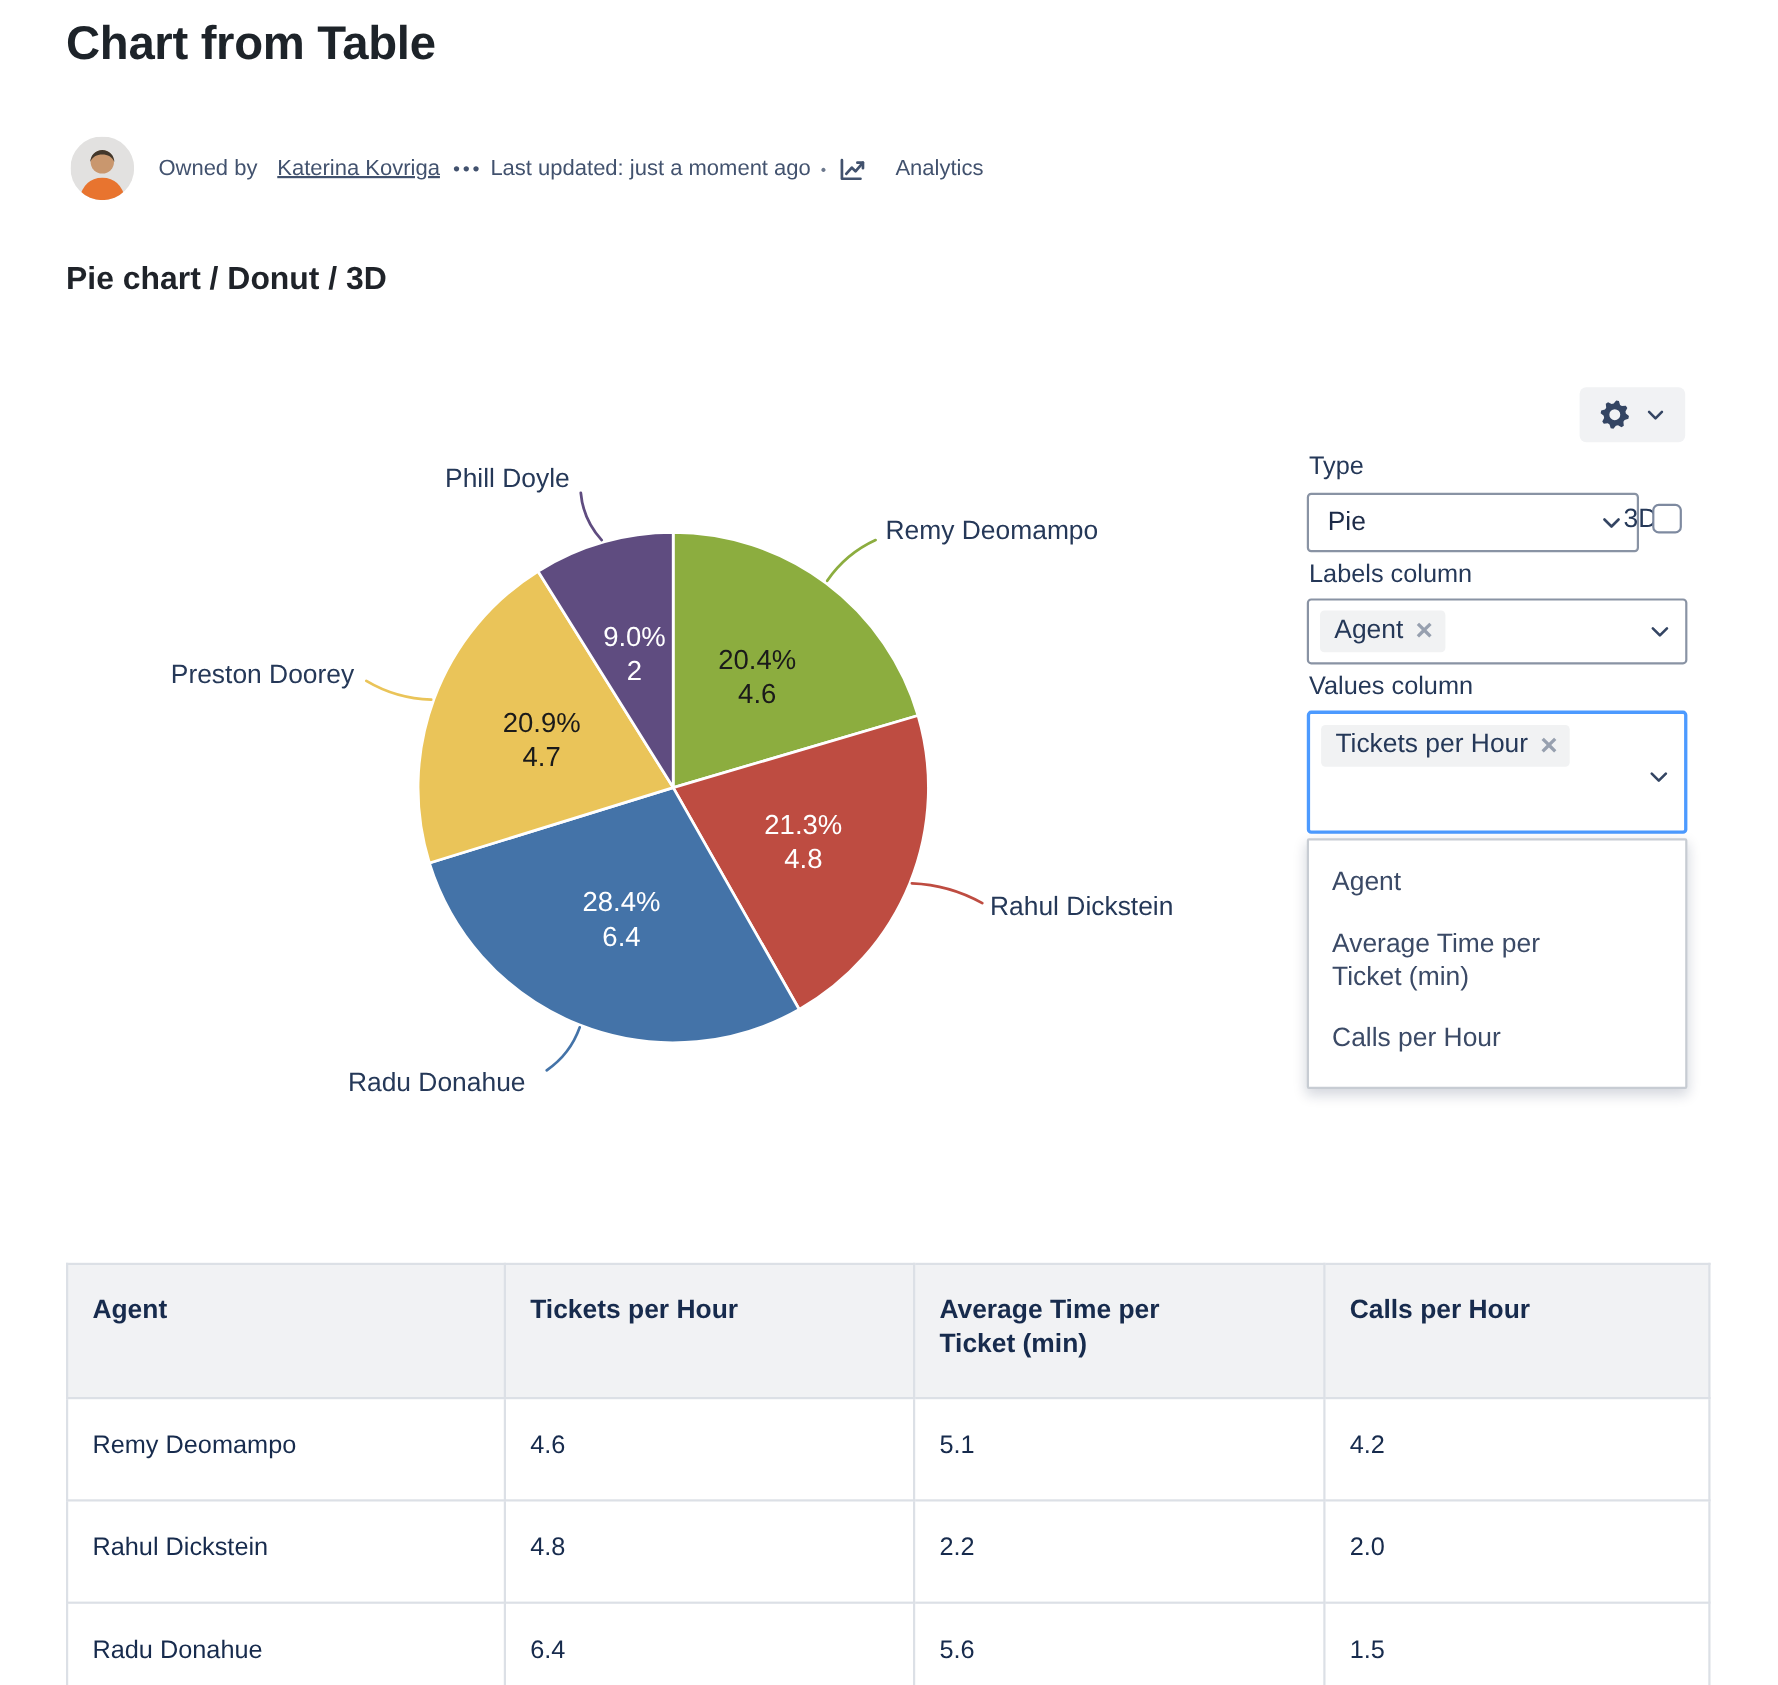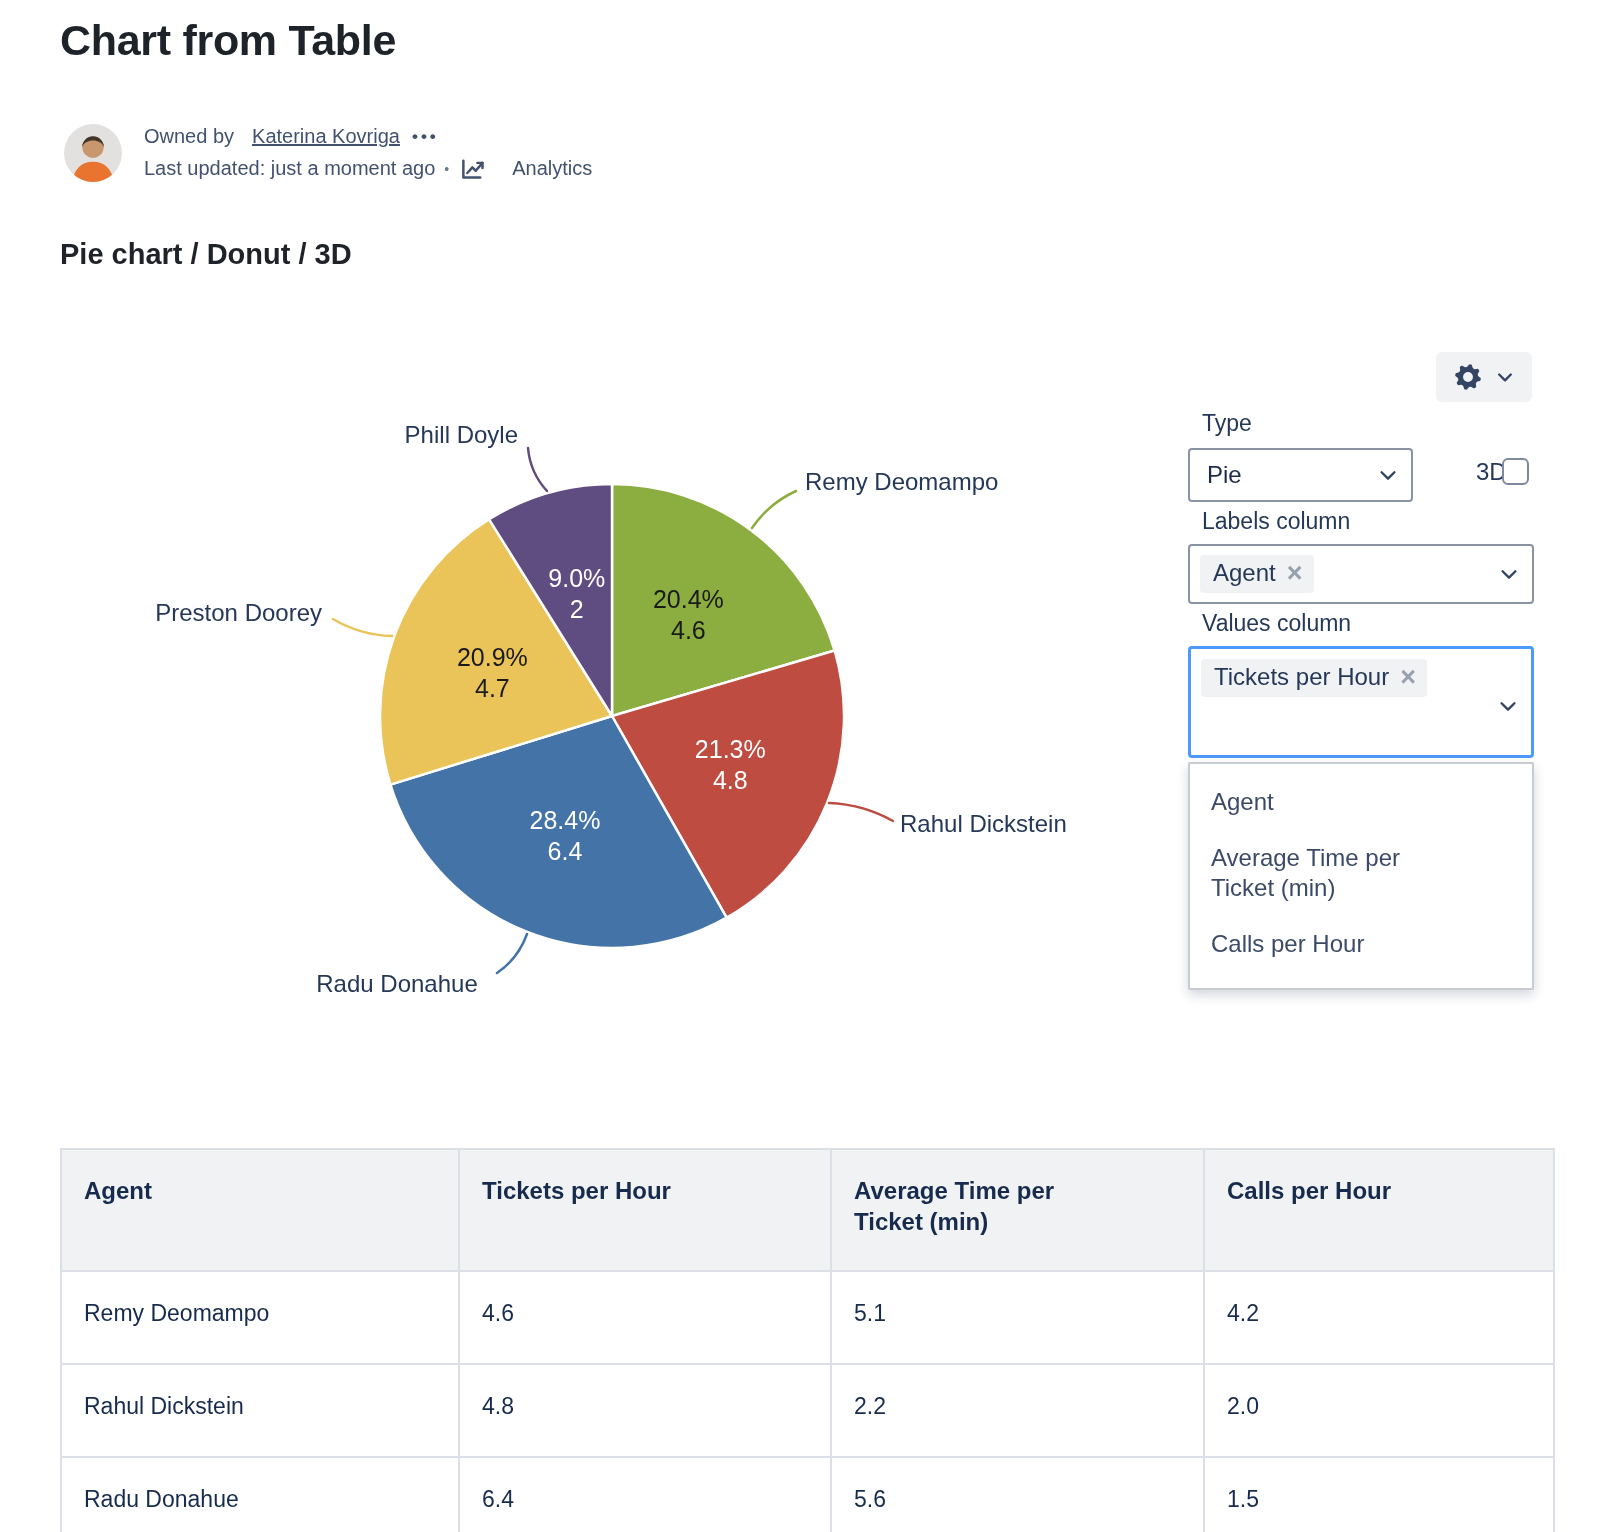--- a/index.html
+++ b/index.html
@@ -5,45 +5,45 @@
   * { margin:0; padding:0; box-sizing:border-box; }
   html,body { width:1616px; height:1532px; overflow:hidden; background:#ffffff;
     font-family:"Liberation Sans","DejaVu Sans",sans-serif; color:#172B4D; }
   body { position:relative; }
 
   
   #page-title { position:absolute; left:60px; top:16px; font-size:43px; font-weight:600;
     color:#1D2329; letter-spacing:-0.3px; }
   .byline { position:absolute; left:64px; top:124px; display:flex; gap:22px; }
   .avatar { width:58px; height:58px; border-radius:50%; overflow:hidden; flex:0 0 auto; }
-  .byline-lines { display:flex; flex-direction:column; gap:7px; padding-top:1px;
+  .byline-lines { display:flex; gap:7px; padding-top:1px;
     font-size:20px; color:#42526E; }
   .line1, .line2 { display:flex; align-items:center; }
   .owner { color:#42526E; text-decoration:underline; cursor:pointer; margin-left:18px; }
   .dots { letter-spacing:3px; font-weight:700; margin-left:12px; font-size:17px; cursor:pointer; }
   .sep { font-size:14px; margin:0 11px 0 9px; color:#6B778C; }
   .analytics { display:flex; align-items:center; gap:25px; cursor:pointer; }
 
   #section-heading { position:absolute; left:60px; top:238px; font-size:29px; font-weight:700; color:#1F2329; }
 
   
   .chart-widget { position:absolute; left:60px; top:340px; width:1496px; height:708px; }
   #pie-svg { position:absolute; left:0; top:0; width:1100px; height:700px; }
   #pie-svg text { font-family:"Liberation Sans","DejaVu Sans",sans-serif; }
 
   .settings { position:absolute; left:1128px; top:8px; width:346px; height:660px; }
   .gear-btn { position:absolute; top:4px; right:2px; width:96px; height:50px; background:#F1F2F4;
     border:none; border-radius:6px; display:flex; align-items:center; justify-content:center;
     gap:13px; cursor:pointer; }
-  .field-label { position:absolute; left:14px; font-size:23px; color:#253858; }
+  .field-label { position:absolute; left:2px; font-size:23px; color:#253858; }
   #type-label { top:62px; } #labels-label { top:160px; } #values-label { top:262px; }
 
   .select { position:absolute; background:#fff; border:2px solid #8993A4; border-radius:4px;
     display:flex; align-items:center; cursor:pointer; }
-  .type-select { top:100px; left:0; width:225px; height:54px; padding:0 12px 0 17px; font-size:24px; color:#1D2B48; }
+  .type-select { top:100px; left:0; width:302px; height:54px; padding:0 12px 0 17px; font-size:24px; color:#1D2B48; }
   .type-select .chev { margin-left:auto; }
   .threed-label { position:absolute; top:110px; left:272px; font-size:24px; color:#253858;margin-left:16px; }
   .checkbox { position:absolute; top:110px; left:314px; width:27px; height:27px;
     border:2px solid #7E8AA0; border-radius:6px; background:#fff; cursor:pointer; }
 
   .labels-select { top:196px; left:0; width:346px; height:60px; padding:0 12px 0 10px; }
   .labels-select .chev { margin-left:auto; }
 
   .values-select { top:298px; left:0; width:346px; height:112px; border:3px solid #4C9AFF;
     align-items:flex-start; padding:10px 12px 0 10px; }

